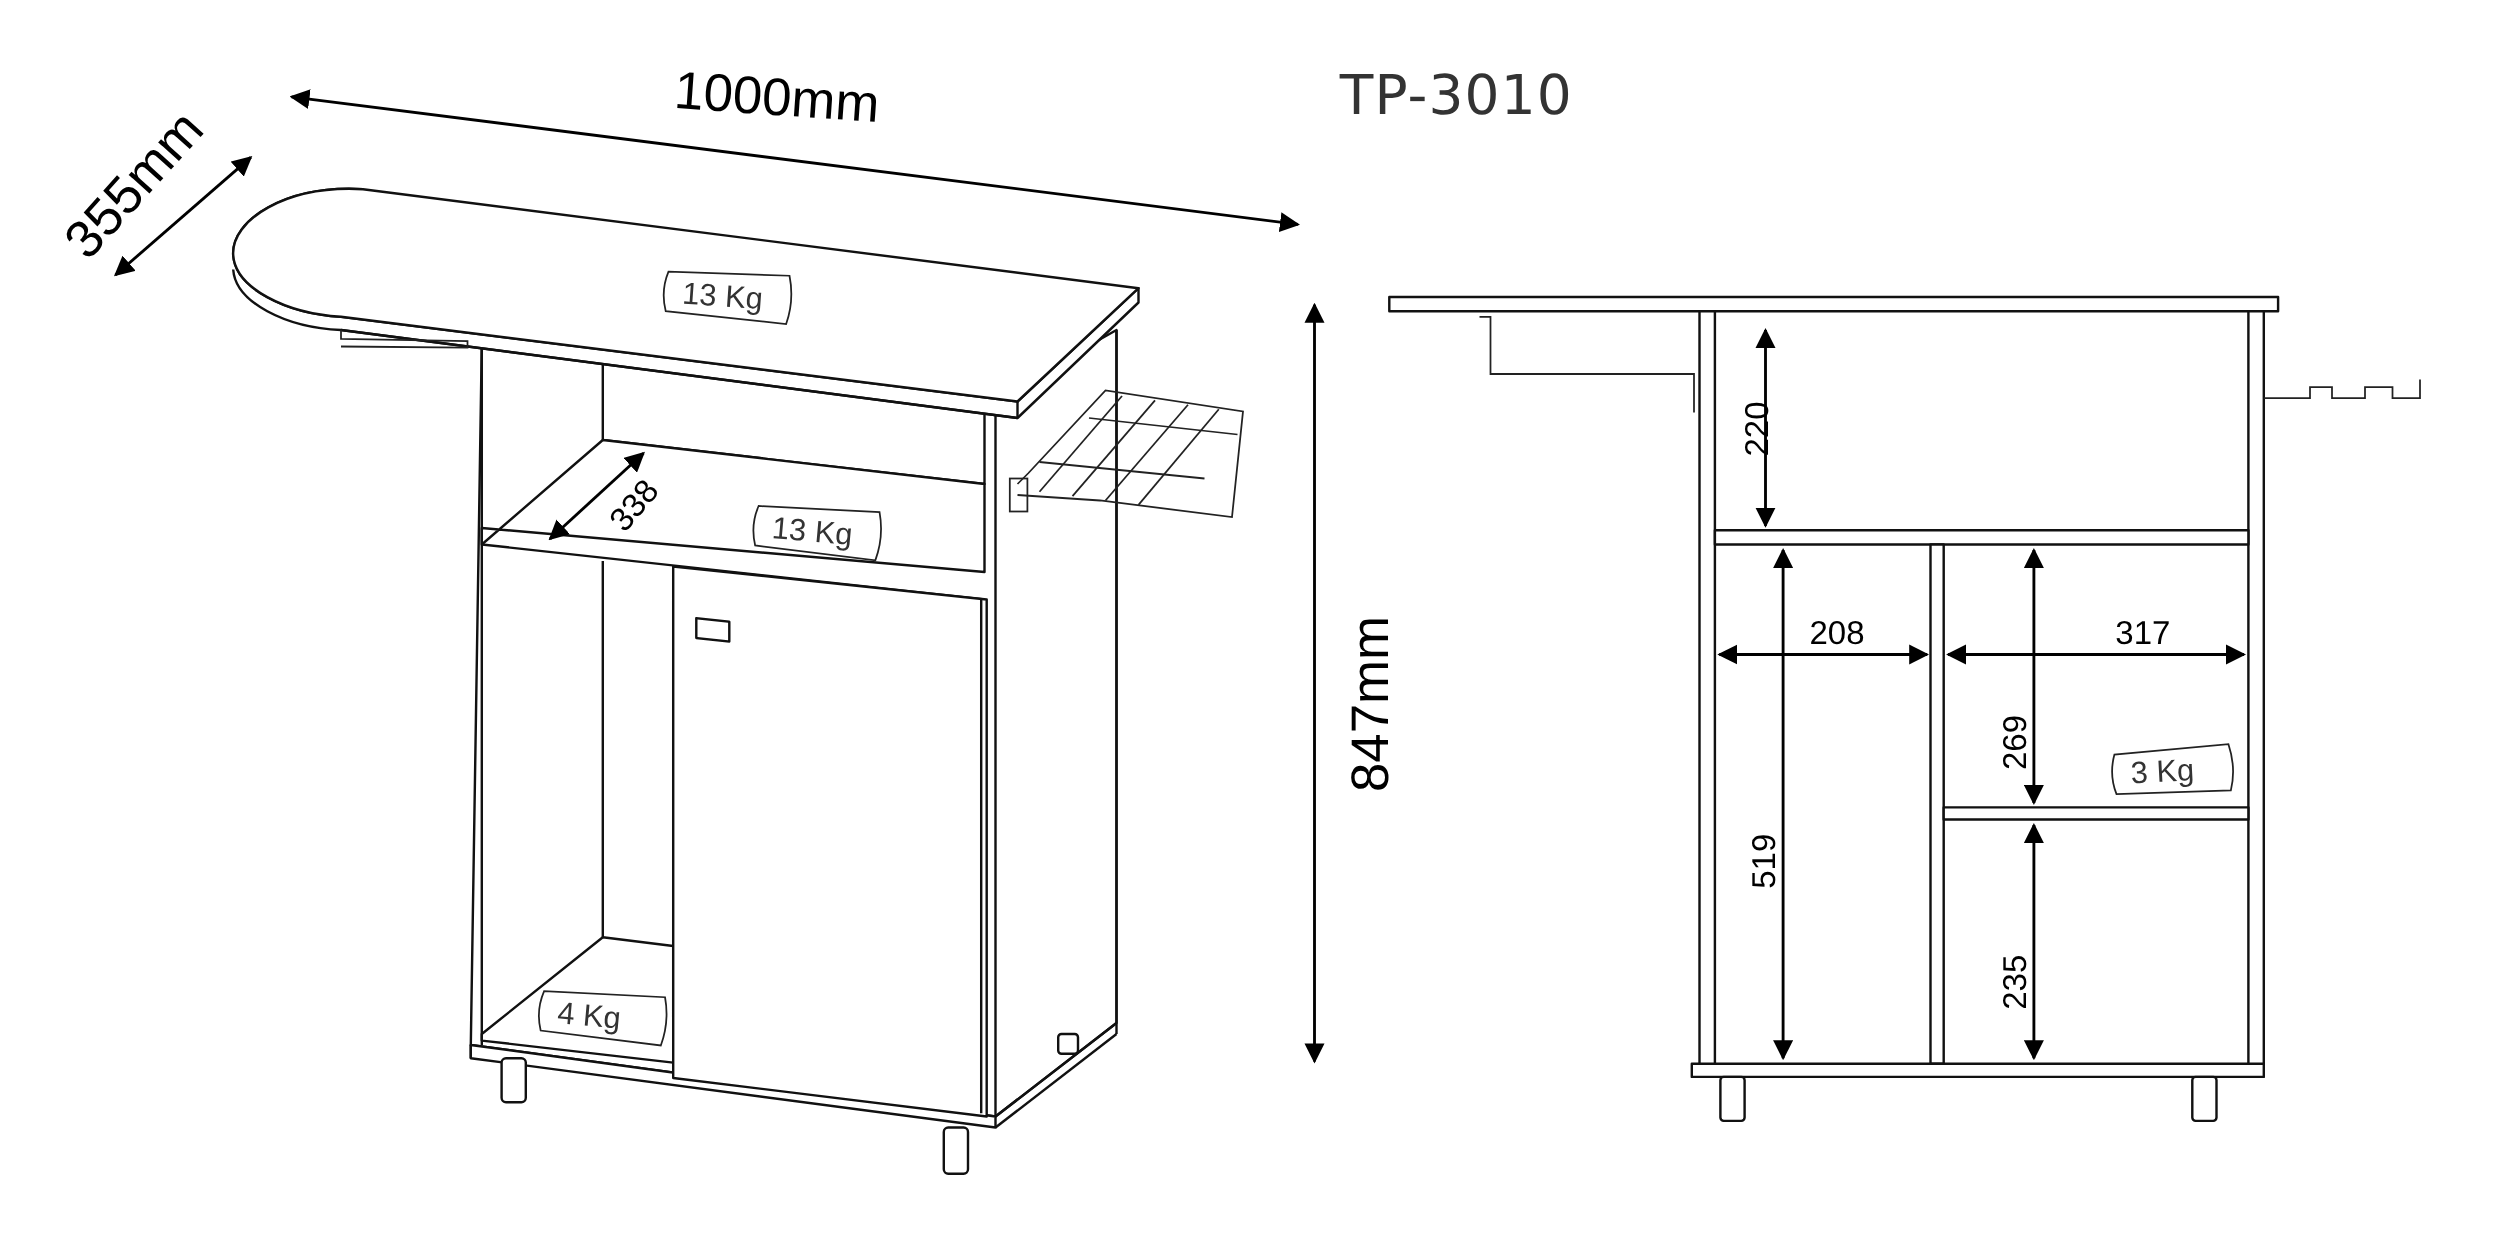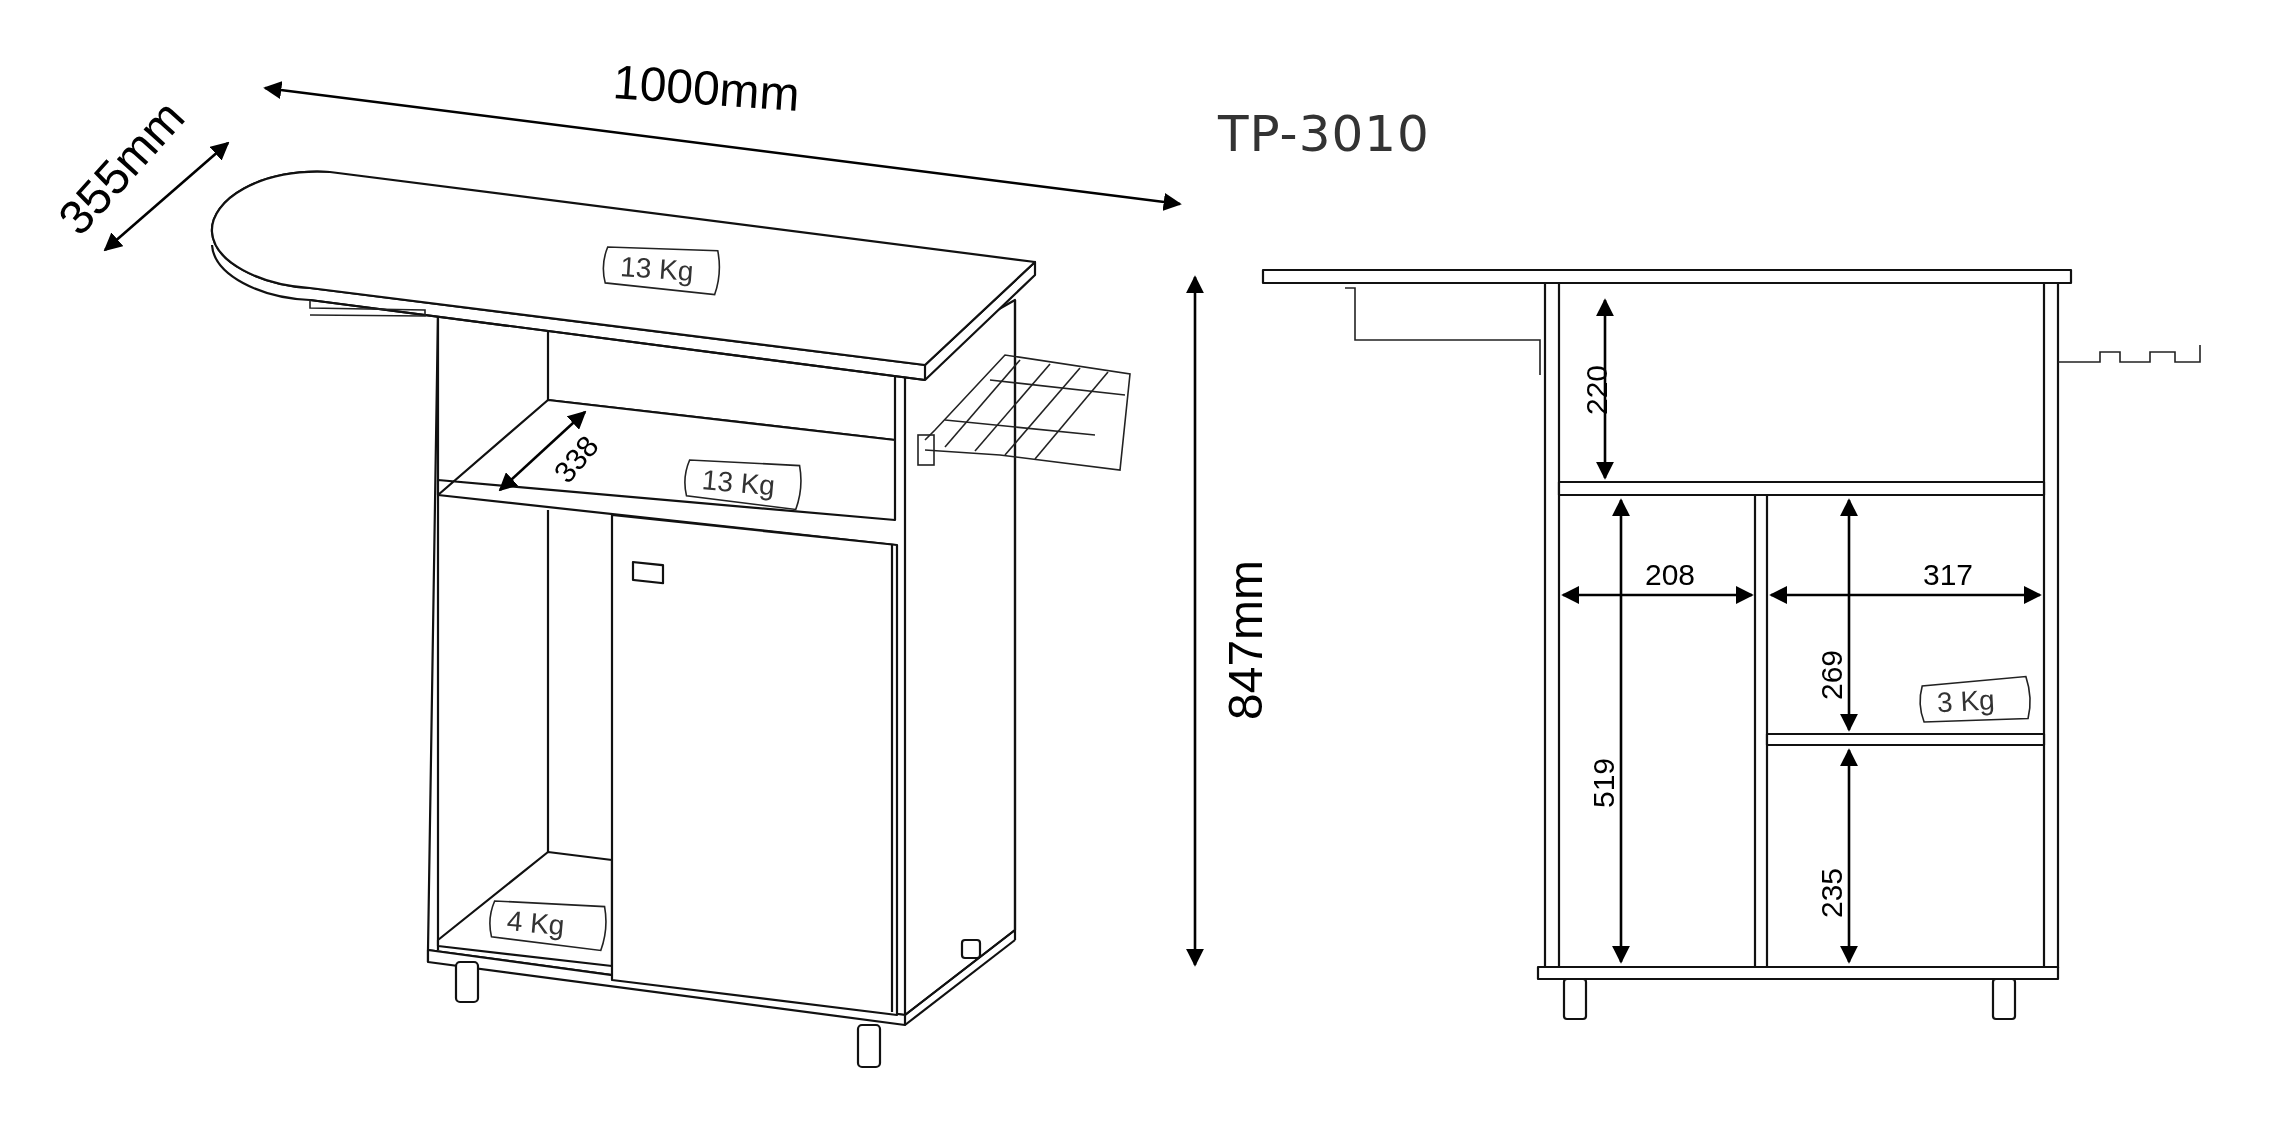--- a/index.html
+++ b/index.html
@@ -4,21 +4,21 @@
 <style>
   html, body { margin:0; padding:0; background:#ffffff; }
   body { width:2272px; height:1127px; position:relative; overflow:hidden; font-family:"Liberation Sans", sans-serif; }
   svg { position:absolute; left:0; top:0; }
   .ln { stroke:#111; stroke-width:2.2; fill:none; stroke-linejoin:round; }
   .lnw { stroke:#111; stroke-width:2.2; fill:#fff; stroke-linejoin:round; }
   .thin { stroke:#222; stroke-width:1.6; fill:none; }
   .dim { stroke:#000; stroke-width:2.6; fill:none; }
   .lbl { font-family:"Liberation Sans", sans-serif; fill:#000; }
   .kg { font-family:"Liberation Sans", sans-serif; fill:#333; font-size:28px; }
-  .title { position:absolute; left:1218px; top:58px; font-family:"DejaVu Sans", sans-serif; font-size:50px; color:#333; letter-spacing:1px;margin-top:47px; }
+  .title { position:absolute; left:1218px; top:58px; font-family:"DejaVu Sans", sans-serif; font-size:50px; color:#333; letter-spacing:1px; }
 </style>
 </head>
 <body>
 
 <div class="title">TP-3010</div>
 
 <svg width="2272" height="1127" viewBox="0 0 2272 1127">
   <defs>
     <marker id="ah" viewBox="0 0 10 10" refX="9" refY="5" markerWidth="7" markerHeight="7" orient="auto-start-reverse">
       <path d="M0,0 L10,5 L0,10 z" fill="#000"></path>

